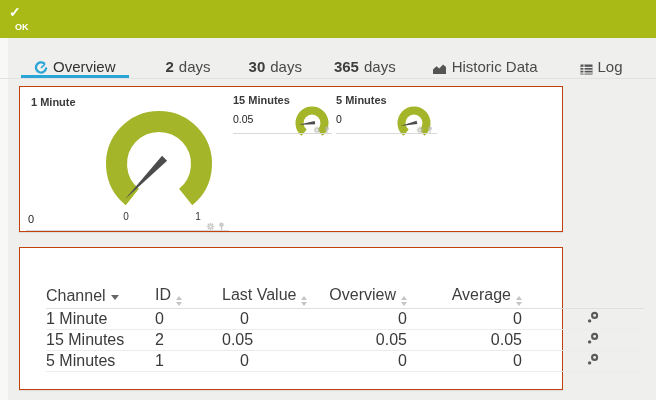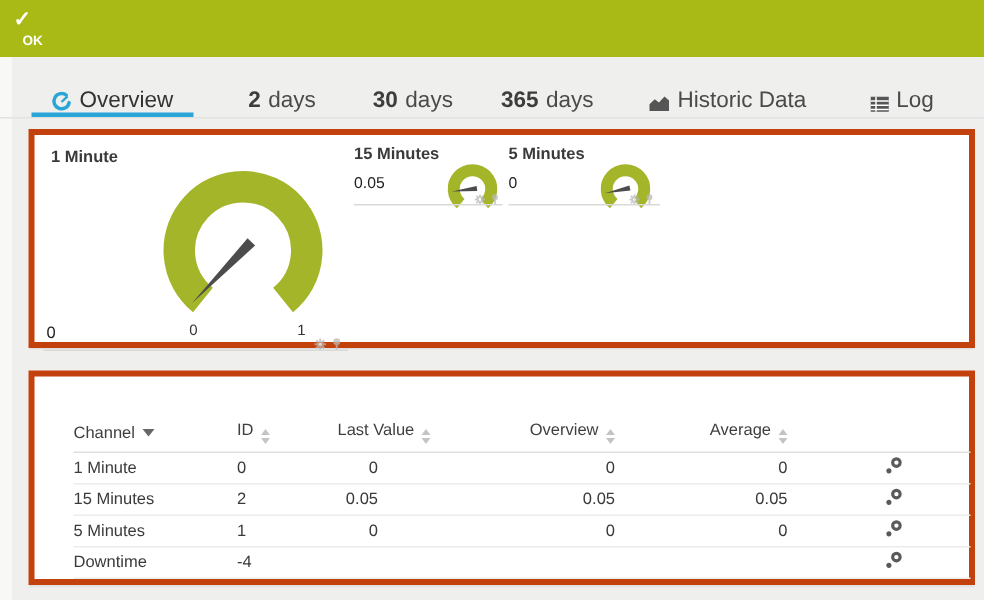--- a/index.html
+++ b/index.html
@@ -22,33 +22,33 @@
   
   .tabs { position:absolute; left:0; top:38px; width:656px; height:41px; display:flex; align-items:stretch; padding-left:21px; border-bottom:1px solid #e2e2e1; }
   .tab { display:flex; align-items:flex-end; gap:5px; padding:0 13px; font-size:15px; color:#4a4a4a; cursor:pointer; border-bottom:3px solid transparent; white-space:nowrap; }
   .tab .tab-num { font-weight:bold; color:#3d3d3d; }
   .tab.active { color:#333; border-bottom-color:#29a5d8; }
   .tab svg { display:block; }
   .t2 { margin-left:14px; } .t3 { margin-left:24px; } .t4 { margin-left:12px; } .t5 { margin-left:6px; }
   .t6 { margin-left:10px; } .t7 { margin-left:16px; }
 
   
-  .panel { position:absolute; left:19px; width:631px; background:#fff; border:4px solid #c2410c; box-shadow:0 1px 1px rgba(0,0,0,.07); }
+  .panel { position:absolute; left:19px; width:544px; background:#fff; border:1px solid #c2410c; box-shadow:0 1px 1px rgba(0,0,0,.07); }
   .panel-gauges { top:86px; height:146px; }
   .panel-table  { top:247px; height:143px; }
 
   
   .gblock-title { position:absolute; font-size:11px; font-weight:bold; color:#3a3a3a; }
   .gvalue { position:absolute; font-size:11px; color:#222; }
   .gline { position:absolute; border-top:1px solid #d9d9d7; height:0; }
   .scale-label { font-size:10px; fill:#333; }
   .mini-icons { position:absolute; display:flex; gap:3px; align-items:center; opacity:.75; cursor:pointer; }
 
   
-  table.channels { border-collapse:collapse; table-layout:fixed; margin:26px 0 0 26px; width:598px; font-size:11px; color:#3a3a3a; }
+  table.channels { border-collapse:collapse; table-layout:fixed; margin:36px 0 0 26px; width:598px; font-size:16px; color:#3a3a3a; }
   .channels col.c-channel { width:109px; } .channels col.c-id { width:67px; }
   .channels col.c-last { width:27px; } .channels col.c-min { width:158px; }
   .channels col.c-max { width:115px; } .channels col.c-act { width:122px; }
   .channels th { font-weight:normal; color:#3f3f3f; text-align:left; height:24px; border-bottom:1px solid #dfdfdd; white-space:nowrap; overflow:visible; cursor:pointer; }
   .channels td { height:21px; border-bottom:1px solid #ececea; }
   .num { text-align:right; }
   th.num { text-align:right; }
   td.act, th.act { text-align:right; padding-right:45px; }
   .sort-desc { display:inline-block; width:0; height:0; border-left:4px solid transparent; border-right:4px solid transparent; border-top:5px solid #666; margin-left:5px; vertical-align:1px; }
   .sort-both { display:inline-flex; flex-direction:column; gap:2px; margin-left:5px; vertical-align:0px; }
@@ -242,26 +242,15 @@
         <td>5 Minutes</td>
         <td>1</td>
         <td class="num">0</td>
         <td class="num">0</td>
         <td class="num">0</td>
         <td class="act"><span class="wrench"><svg width="13" height="13" viewBox="0 0 13 13">
                 <circle cx="8.6" cy="4.4" r="2.5" fill="none" stroke="#5a5a5a" stroke-width="2.1"></circle>
                 <circle cx="3.6" cy="9.9" r="1.7" fill="#5a5a5a"></circle>
               </svg></span></td>
       </tr>
-      <tr>
-        <td>Downtime</td>
-        <td>-4</td>
-        <td class="num"></td>
-        <td class="num"></td>
-        <td class="num"></td>
-        <td class="act"><span class="wrench"><svg width="13" height="13" viewBox="0 0 13 13">
-                <circle cx="8.6" cy="4.4" r="2.5" fill="none" stroke="#5a5a5a" stroke-width="2.1"></circle>
-                <circle cx="3.6" cy="9.9" r="1.7" fill="#5a5a5a"></circle>
-              </svg></span></td>
-      </tr>
     </tbody>
   </table>
 </section>
 
 </body></html>

